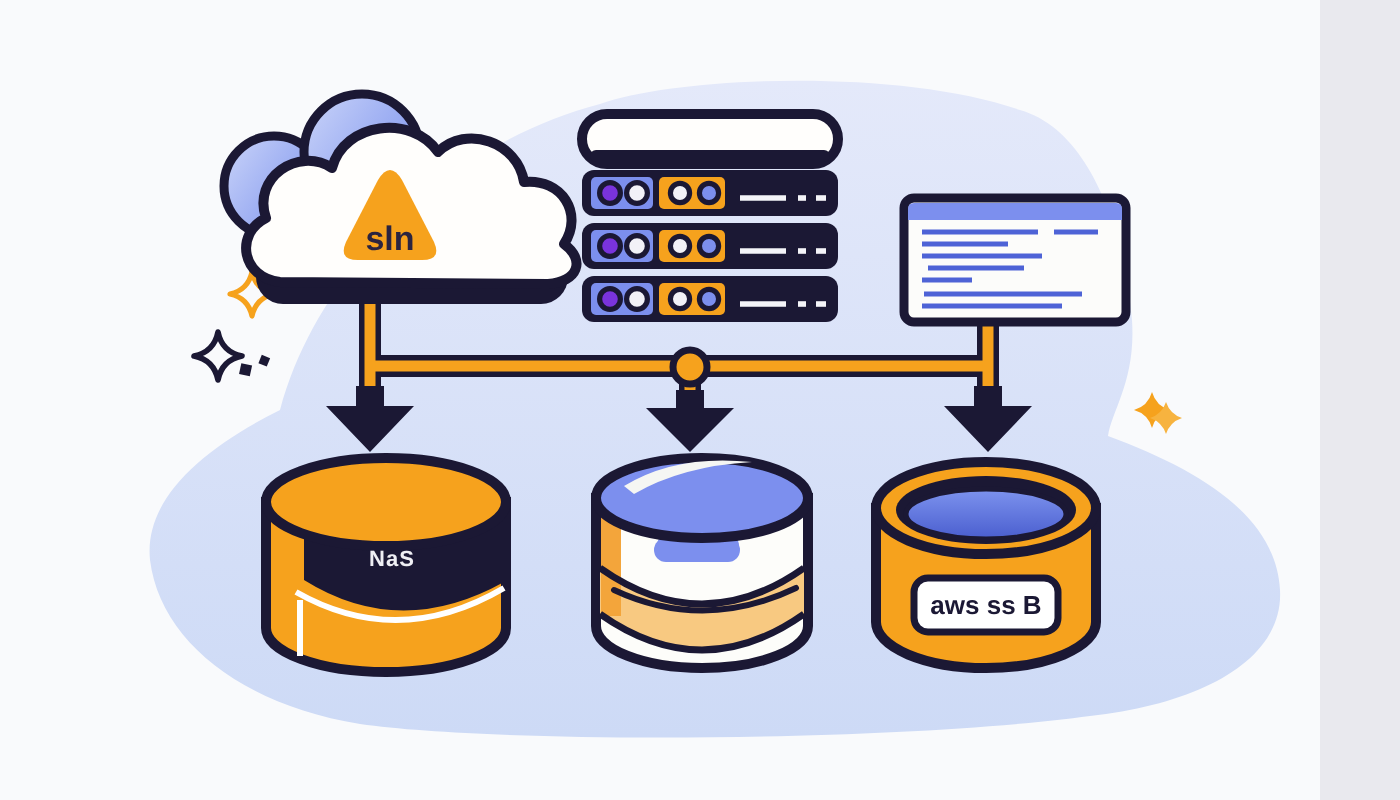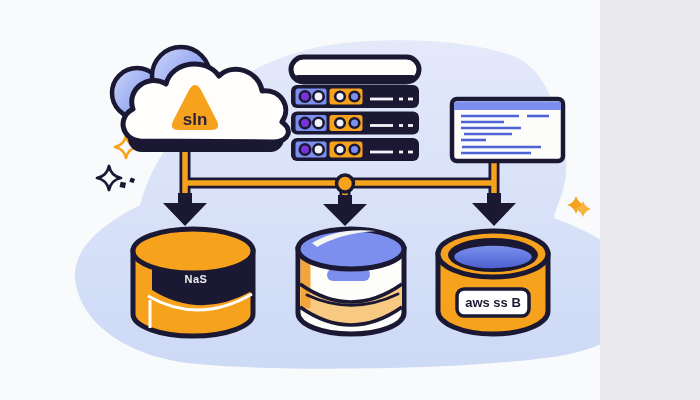--- a/index.html
+++ b/index.html
@@ -8,21 +8,21 @@
     --orange-light:#F8C981;
     --dark-navy:#1B1834;
     --periwinkle:#7C8FEE;
     --line-blue:#4E63D6;
     --purple:#7A33DC;
     --white-soft:#FFFEFC;
     --page-bg:#F9FAFC;
   }
   html,body{margin:0;padding:0;background:#e9e9ee;}
   .stage{
-    width:600px;height:400px;position:relative;overflow:hidden;
+    width:660px;height:400px;position:relative;overflow:hidden;
     background:var(--page-bg);
     font-family:"Liberation Sans", sans-serif;
   }
   svg{display:block;}
   .lbl{font-family:"Liberation Sans", sans-serif;font-weight:bold;}
 </style>
 </head>
 <body>
 
 <div class="stage">

